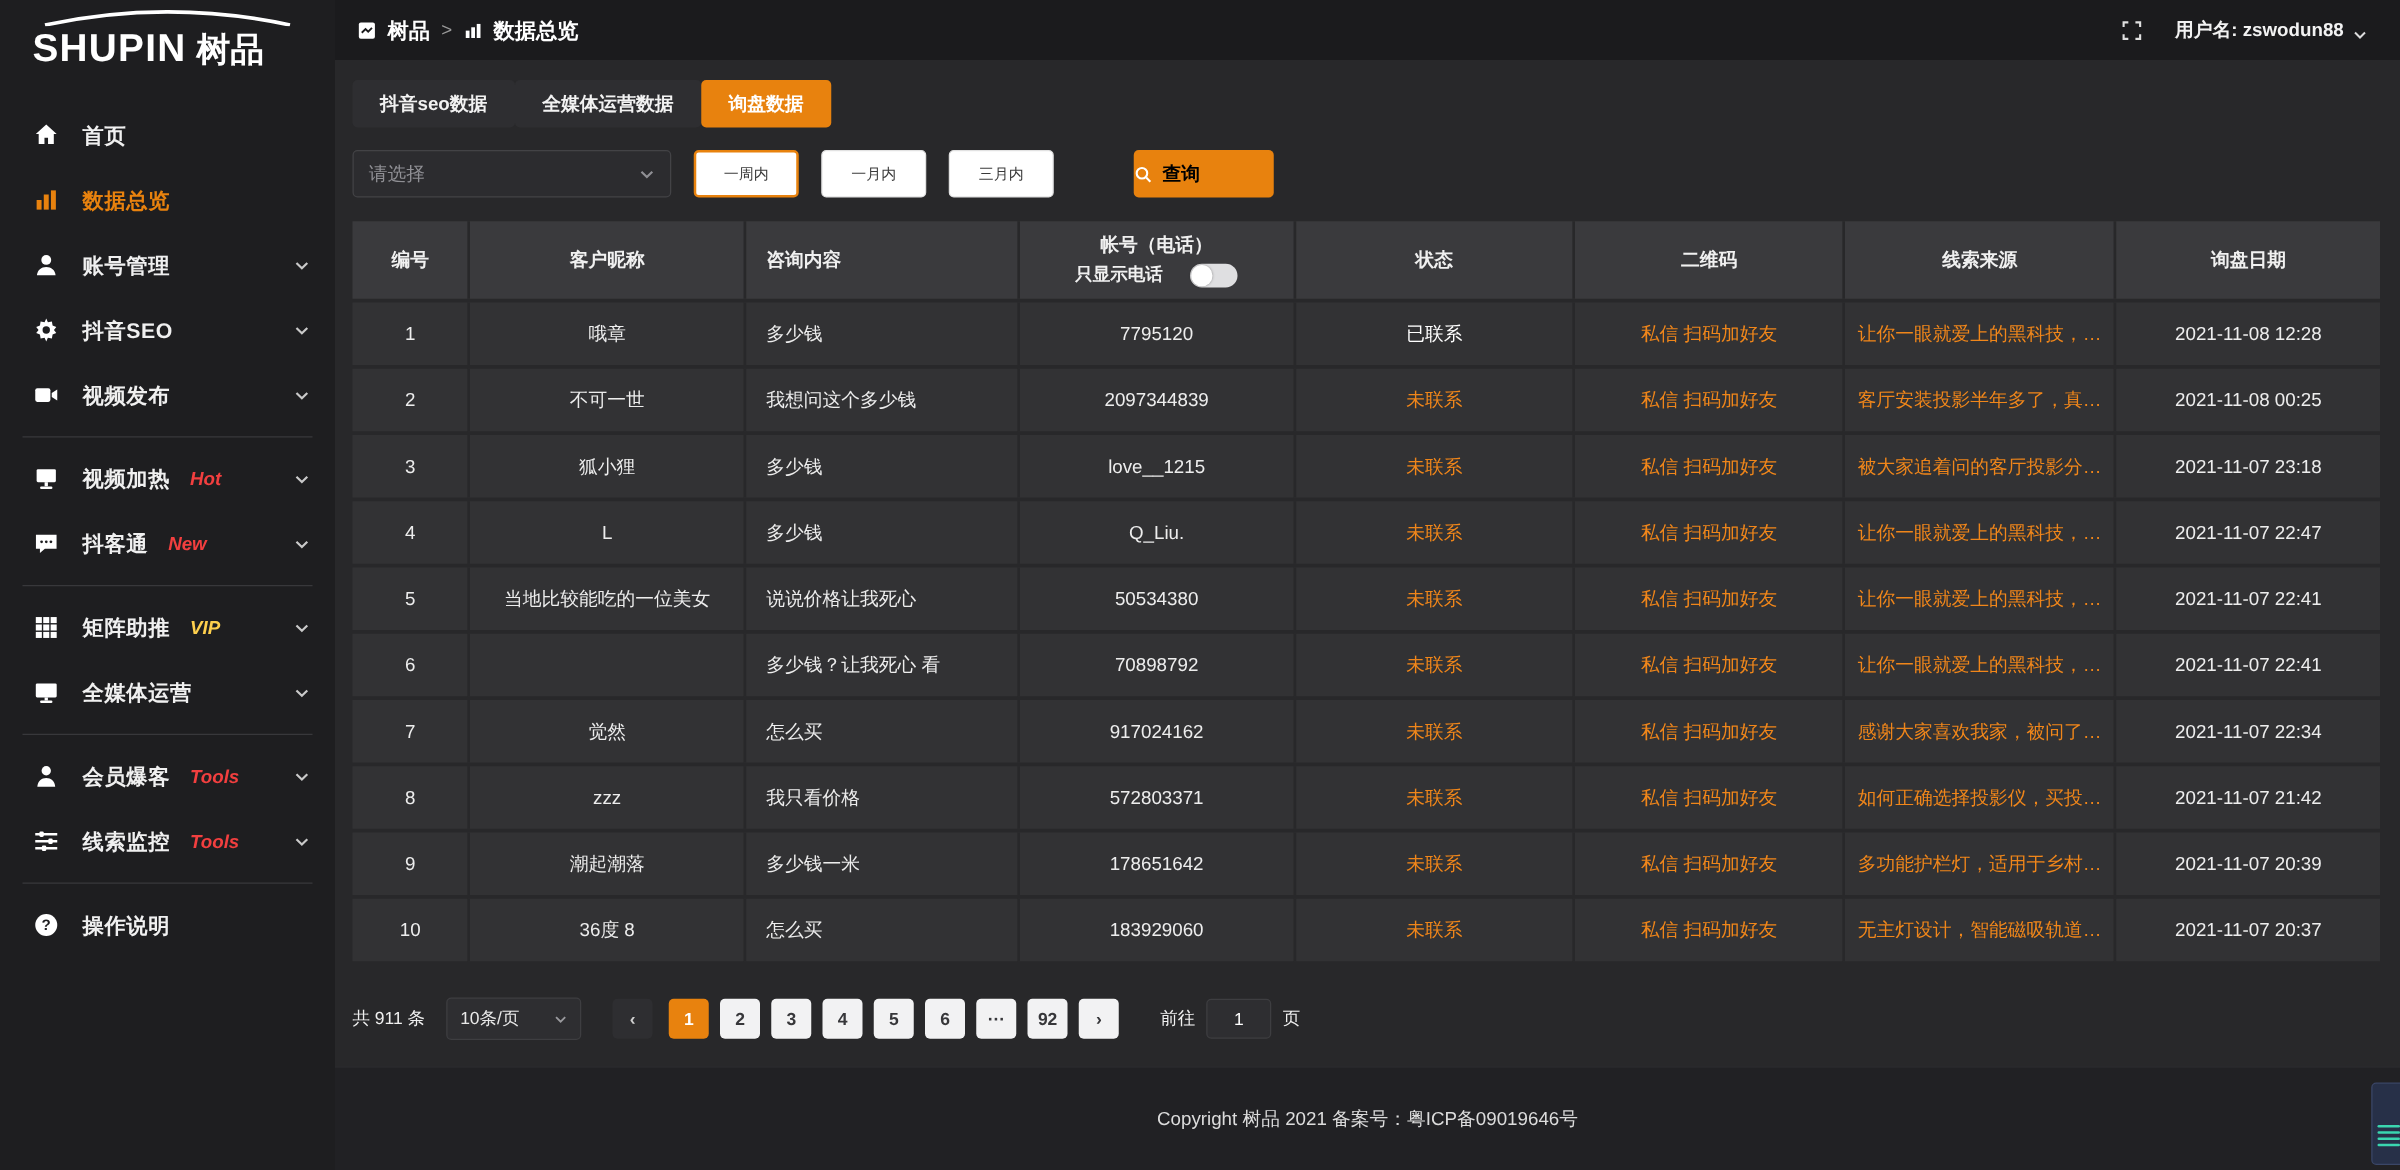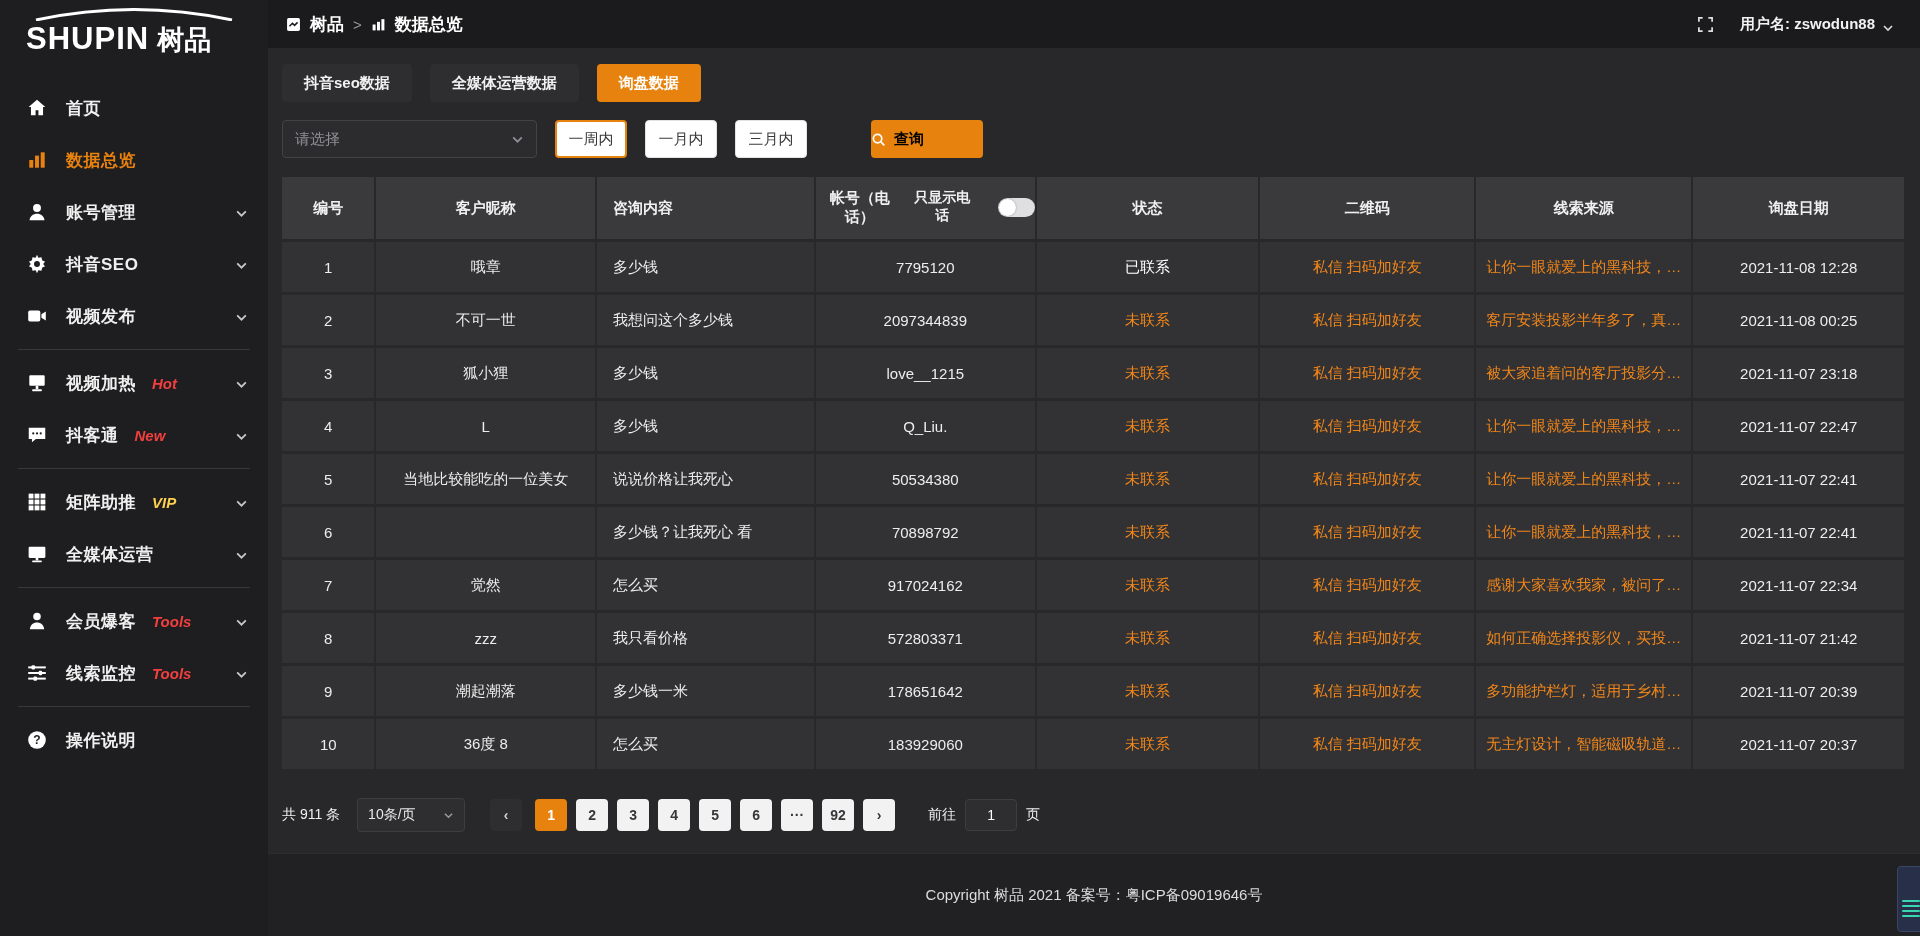--- a/index.html
+++ b/index.html
@@ -40,48 +40,48 @@
   .bc-sep { color:#9a9a9a; font-weight:400; font-size:15px; }
   .topbar-right { display:flex; align-items:center; gap:26px; }
   .fs-icon { width:17px; height:17px; color:#e0e0e0; cursor:pointer; display:inline-flex; }
   .fs-icon svg { width:100%; height:100%; }
   .user-chip { display:flex; align-items:flex-end; gap:7px; font-size:15px; font-weight:600; color:#f2f2f2; cursor:pointer; }
   .user-chip .mi-chevron2 { width:12px; height:12px; color:#ddd; display:inline-flex; }
 
   .content { flex:1; background:#28282a; padding:16px 16px 0 14px; }
 
   
-  .tabs { display:flex; gap:18px; }
+  .tabs { display:flex; }
   .tab { height:38px; padding:0 22px; border:none; border-radius:4px; background:#2e2e31; color:#f2f2f2;
          font-size:15px; font-weight:700; font-family:inherit; cursor:pointer; }
   .tab.active { background:var(--accent,#e8820e); color:#fff; }
 
   
   .filter-row { display:flex; align-items:center; gap:18px; margin-top:18px; }
   .select { width:255px; height:38px; background:#2c2c2f; border:1px solid #434346; border-radius:4px;
             display:flex; align-items:center; justify-content:space-between; padding:0 12px; color:#8f8f94; cursor:pointer; }
   .select .mi-chevron2 { width:13px; height:13px; color:#8f8f94; display:inline-flex; }
-  .range-btn { height:38px; width:72px; background:#fff; color:#3a3a3a; border:1px solid #e2e2e2; border-radius:4px;
-               font-size:15px; font-family:Liberation Sans, sans-serif; cursor:pointer; }
+  .range-btn { height:38px; width:84px; background:#fff; color:#3a3a3a; border:1px solid #e2e2e2; border-radius:4px;
+               font-size:12px; font-family:Liberation Sans, sans-serif; cursor:pointer; }
   .range-btn.selected { border:2px solid var(--accent,#e8820e); }
   .search-btn { height:38px; width:112px; margin-left:46px; background:var(--accent,#e8820e); color:#000000; border:none; border-radius:4px;
                 font-size:15px; font-weight:700; font-family:inherit; cursor:pointer; display:inline-flex; align-items:center; justify-content:flex-start; gap:8px; }
   .search-btn svg { width:15px; height:15px; }
 
   
   table.data { width:100%; margin-top:16px; border-collapse:separate; border-spacing:0 3px; table-layout:fixed; }
   thead th { height:62px; background:#3a3a3d; font-size:15px; font-weight:700; color:#f0f0f0; }
   tbody td { height:50px; background:#323234; font-size:15px; color:#ededed; text-align:center; overflow:hidden; white-space:nowrap; text-overflow:ellipsis; }
   th + th, td + td { border-left:2px solid #28282a; }
   td.c-content, th.h-content { text-align:left; padding-left:16px; }
   td.c-source { text-align:left; padding-left:10px; }
   .link-orange { color:var(--orange-text,#f0861a); cursor:pointer; }
   .status-un { color:var(--orange-text,#f0861a); }
   .status-ok { color:#fff; }
-  .th-stack { display:flex; flex-direction:row; align-items:flex-start; gap:5px; }
+  .th-stack { display:flex; flex-direction:column; align-items:center; gap:5px; }
   .th-sub { display:flex; align-items:center; gap:22px; font-size:14px; font-weight:700; }
   .toggle { width:38px; height:19px; background:#dfdfe1; border-radius:10px; position:relative; cursor:pointer; }
   .toggle .knob { position:absolute; left:1px; top:1px; width:17px; height:17px; border-radius:50%; background:#fff; box-shadow:0 0 2px rgba(0,0,0,.35); }
 
   
   .pager { display:flex; align-items:center; margin-top:26px; gap:9px; }
   .pg-total { font-size:14px; color:#f0f0f0; margin-right:8px; }
   .pg-size { width:108px; height:34px; background:#2e2e31; border:1px solid #3e3e41; border-radius:4px; color:#e8e8e8;
              display:flex; align-items:center; justify-content:space-between; padding:0 10px; font-size:14px; cursor:pointer; margin-right:16px; }
   .pg-size .mi-chevron2 { width:11px; height:11px; color:#9a9a9e; display:inline-flex; }

